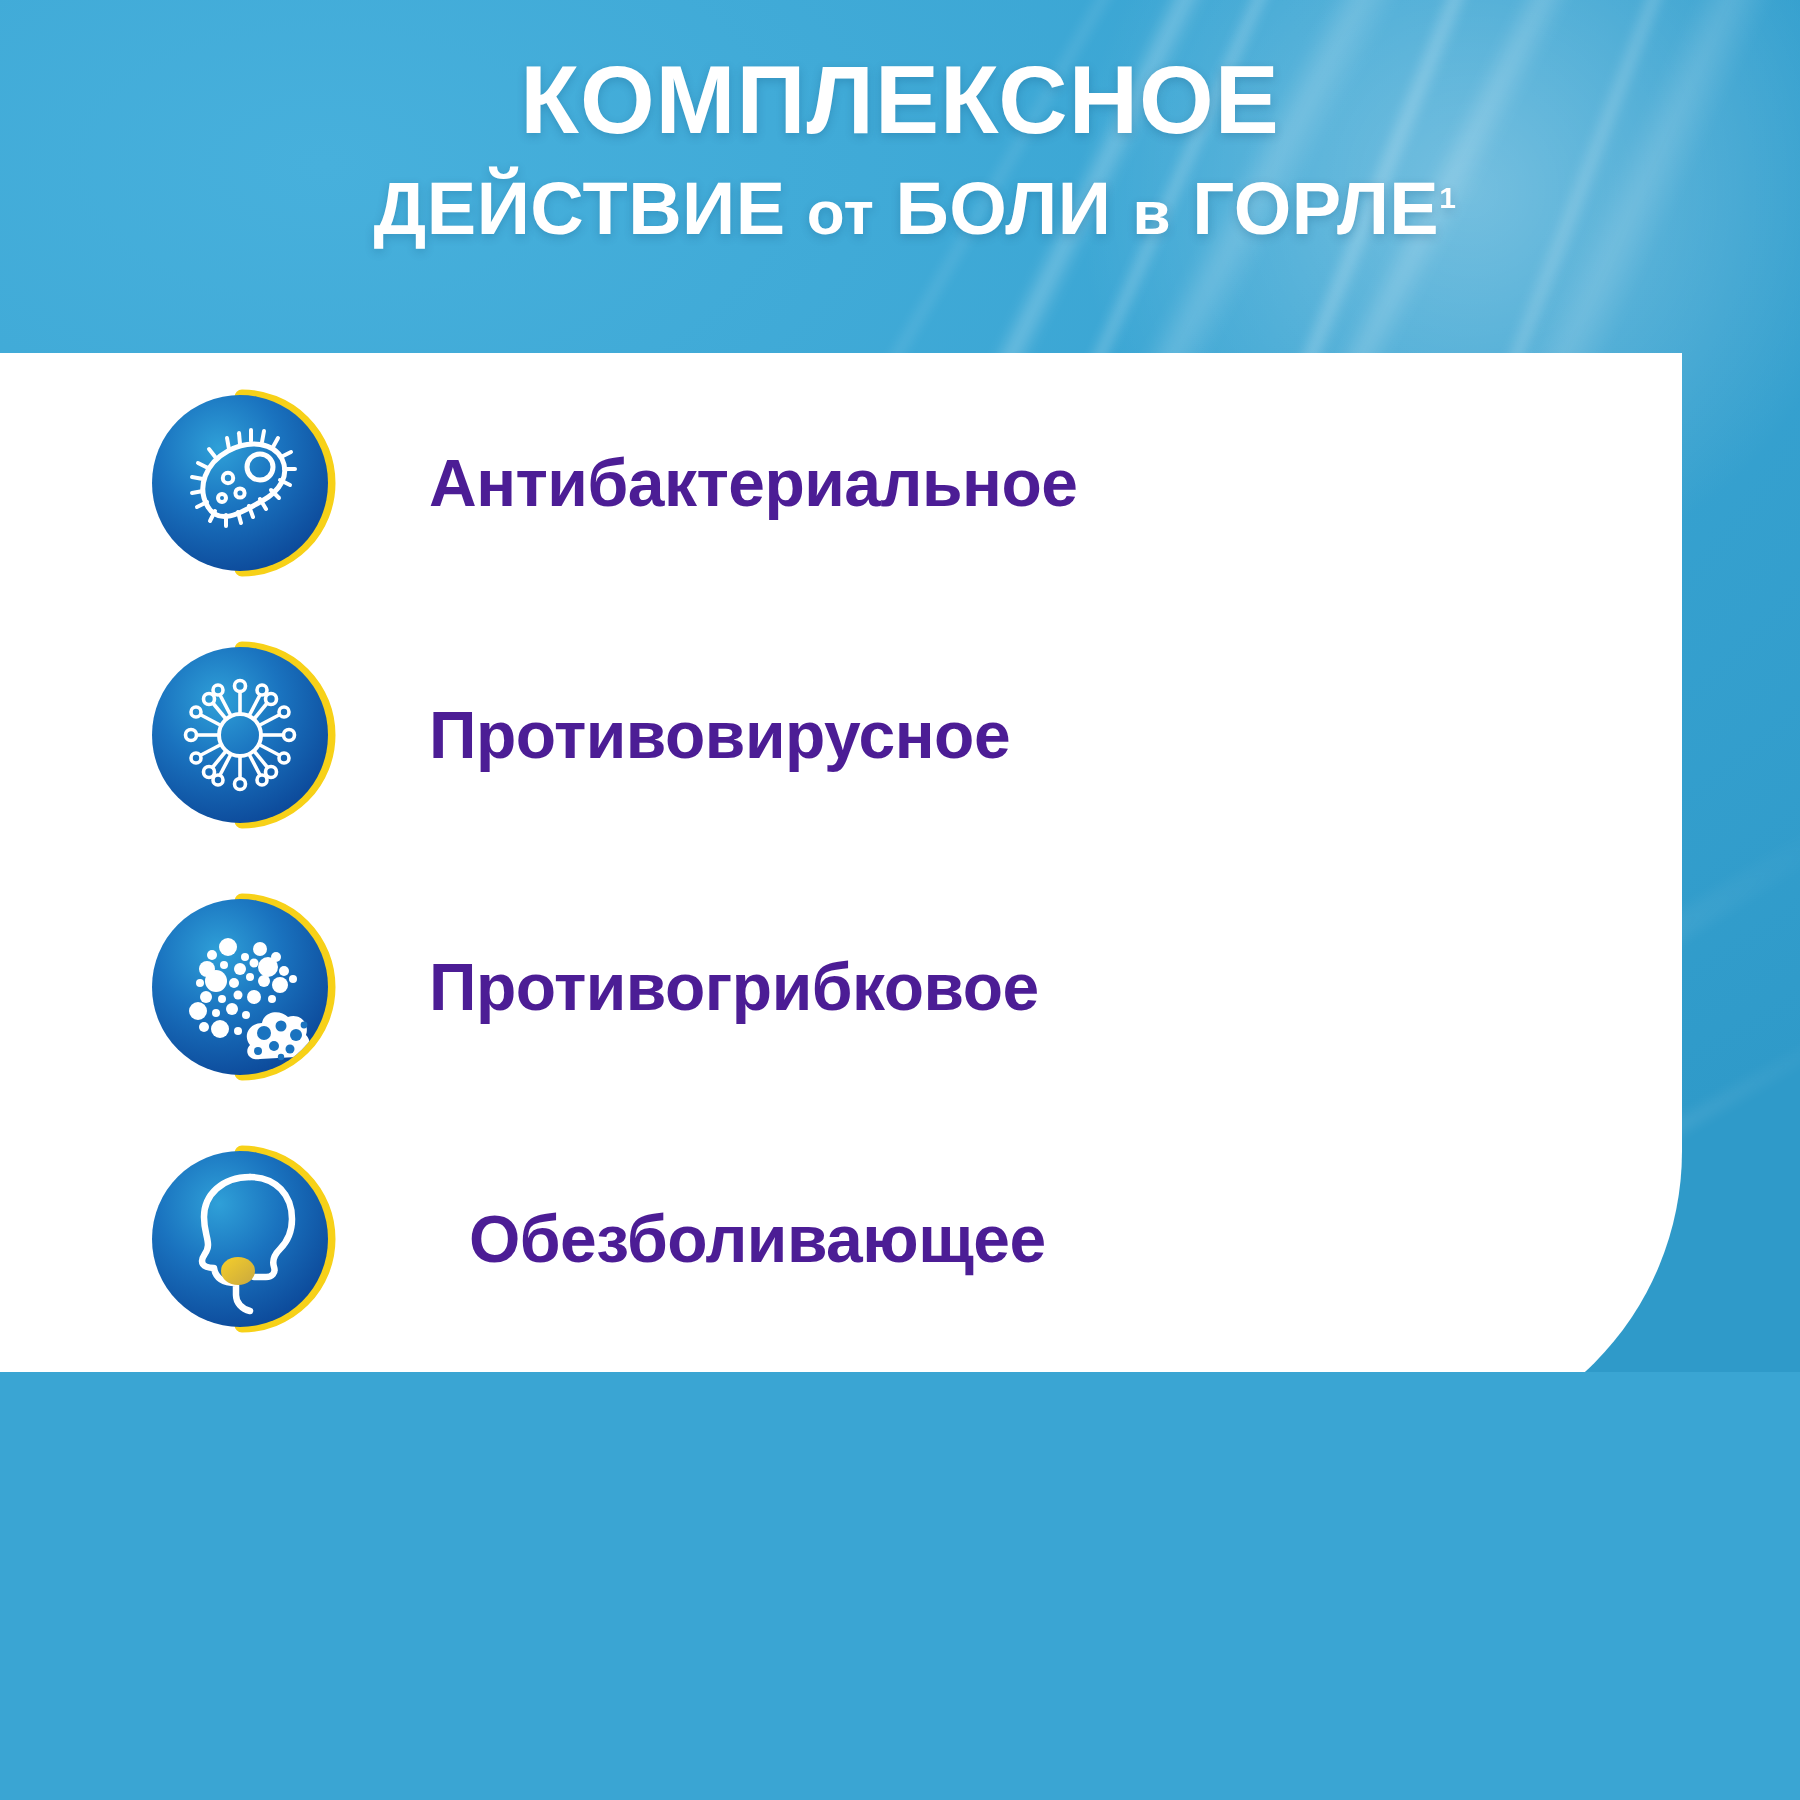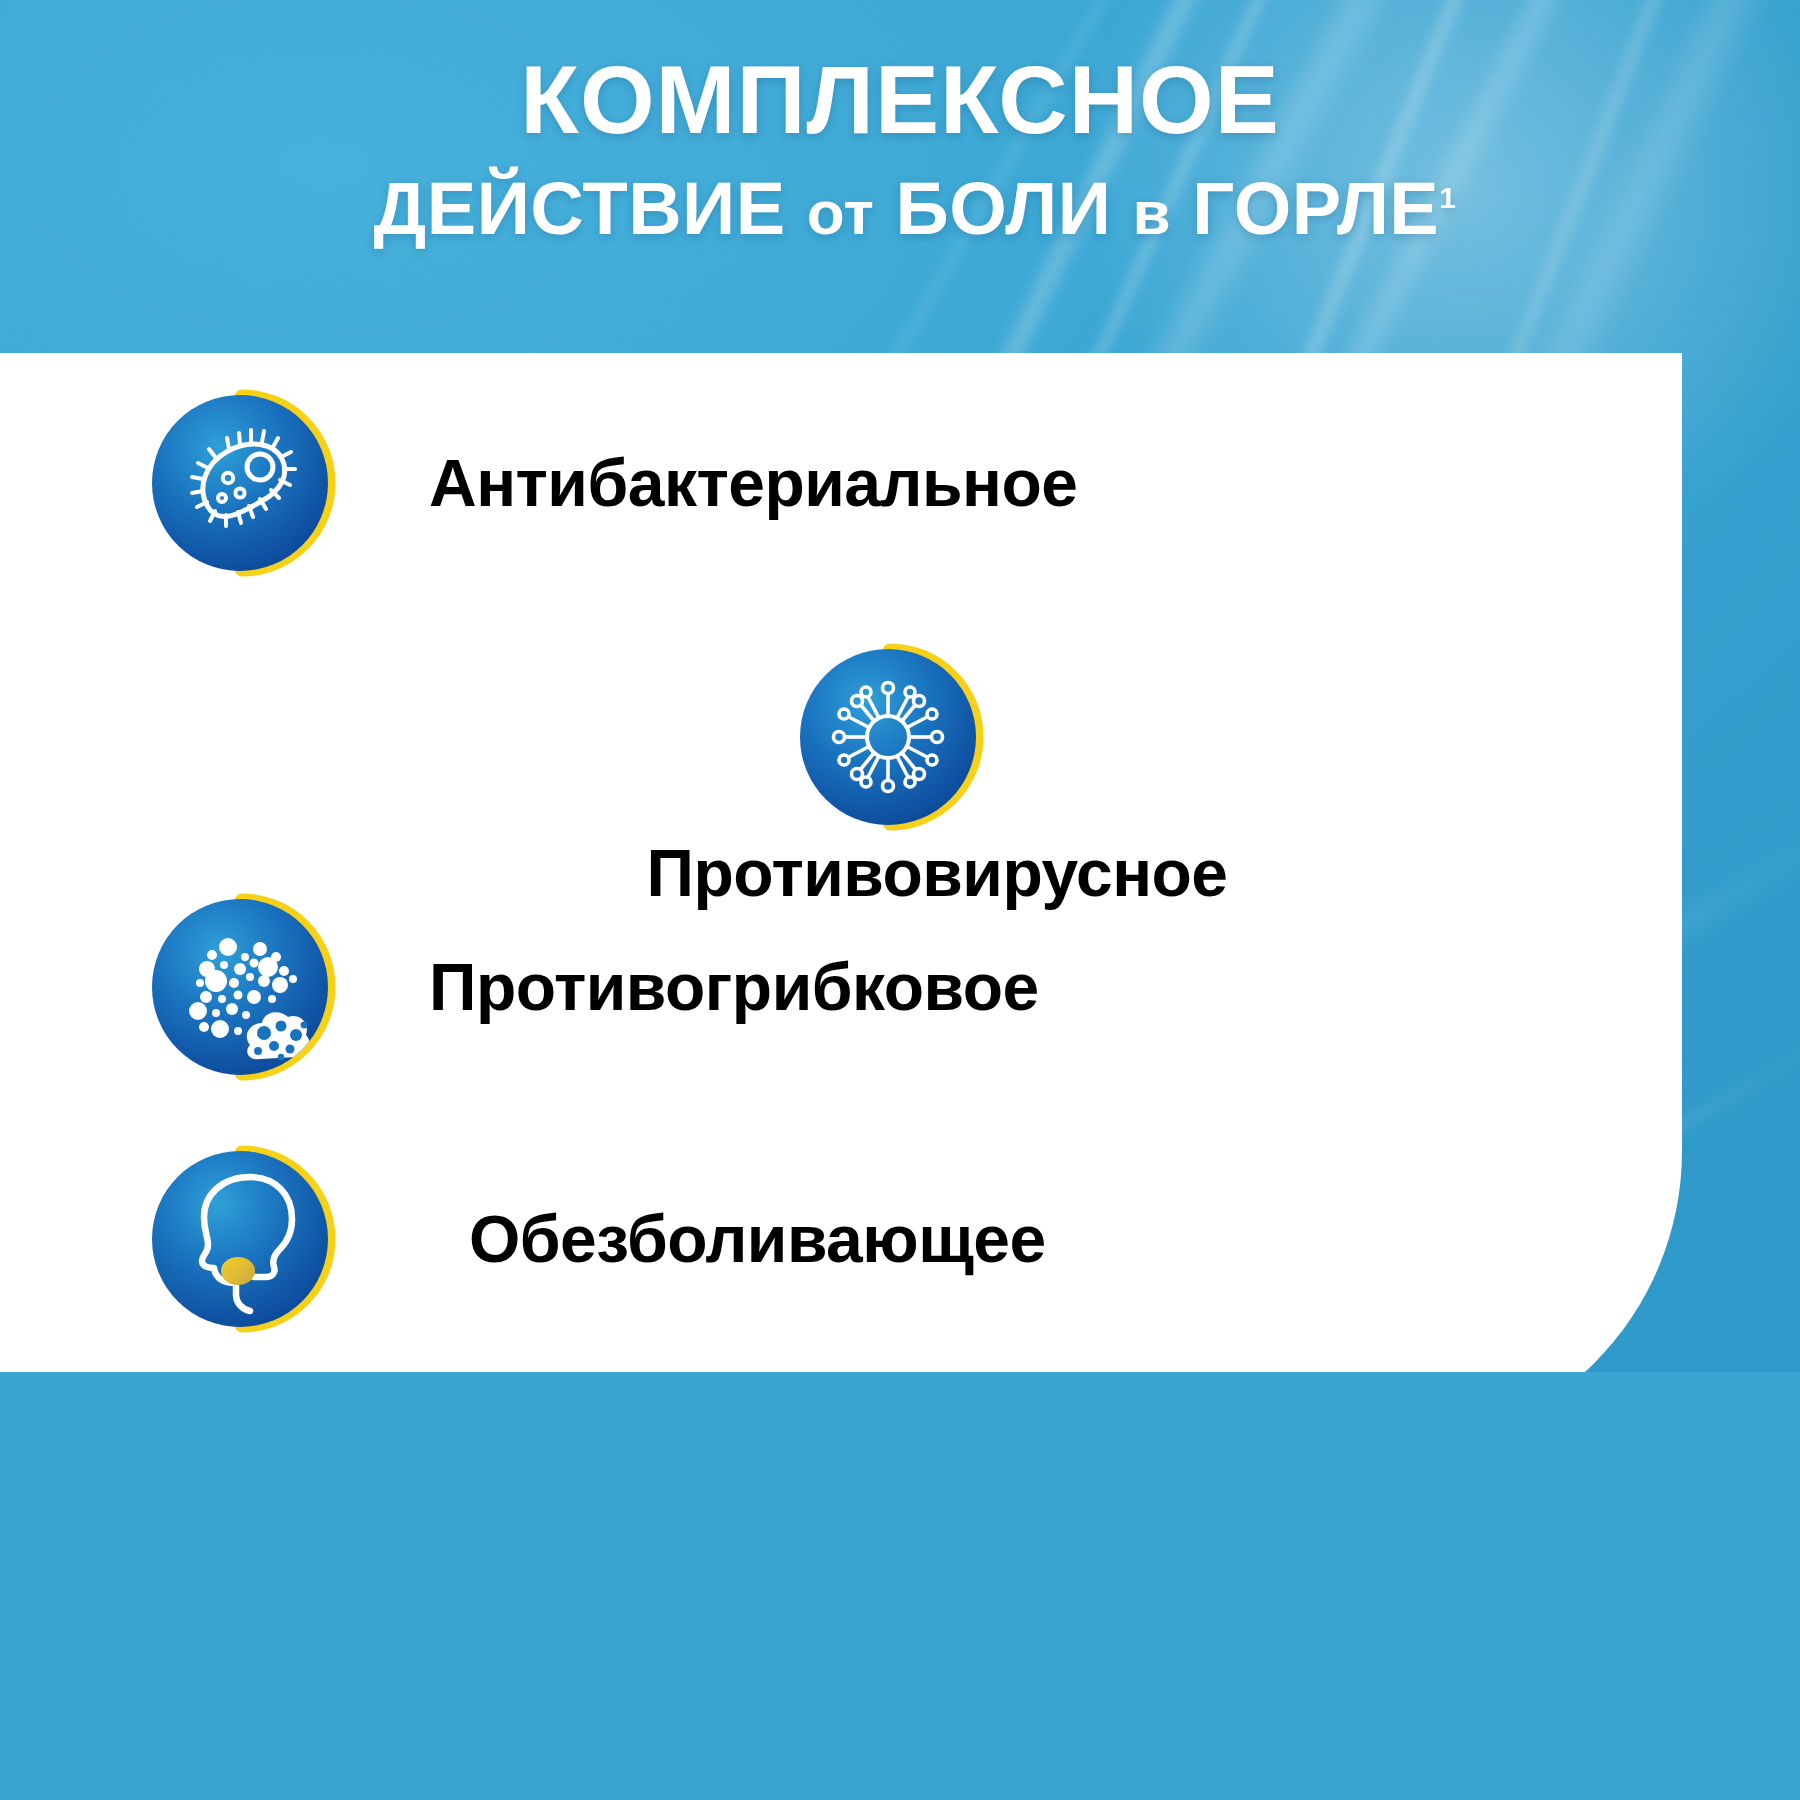--- a/index.html
+++ b/index.html
@@ -57,29 +57,29 @@
   .card{
     position:absolute;left:0;top:353px;width:1682px;height:1098px;
     background:#ffffff;
     border-bottom-right-radius:300px;
   }
 
   
   .rows{position:absolute;left:0;top:353px;width:1682px;height:1098px;}
   .row{position:absolute;left:150px;width:1500px;height:200px;display:flex;align-items:center;}
   .r0{top:30px;}
-  .r1{top:282px;flex-direction:column;}
+  .r1{top:282px;}
   .r2{top:534px;}
   .r3{top:786px;gap:40px;}
 
   .badge{position:relative;width:205px;height:205px;flex:0 0 205px;}
   .badge svg{position:absolute;left:0;top:0;}
   .label{
     margin-left:74px;
-    color:#000000;
+    color:#4c1d95;
     font-weight:bold;
     font-size:66px;
     letter-spacing:-.5px;
     white-space:nowrap;
     line-height:1;
   }
 </style>
 </head>
 <body>
 

